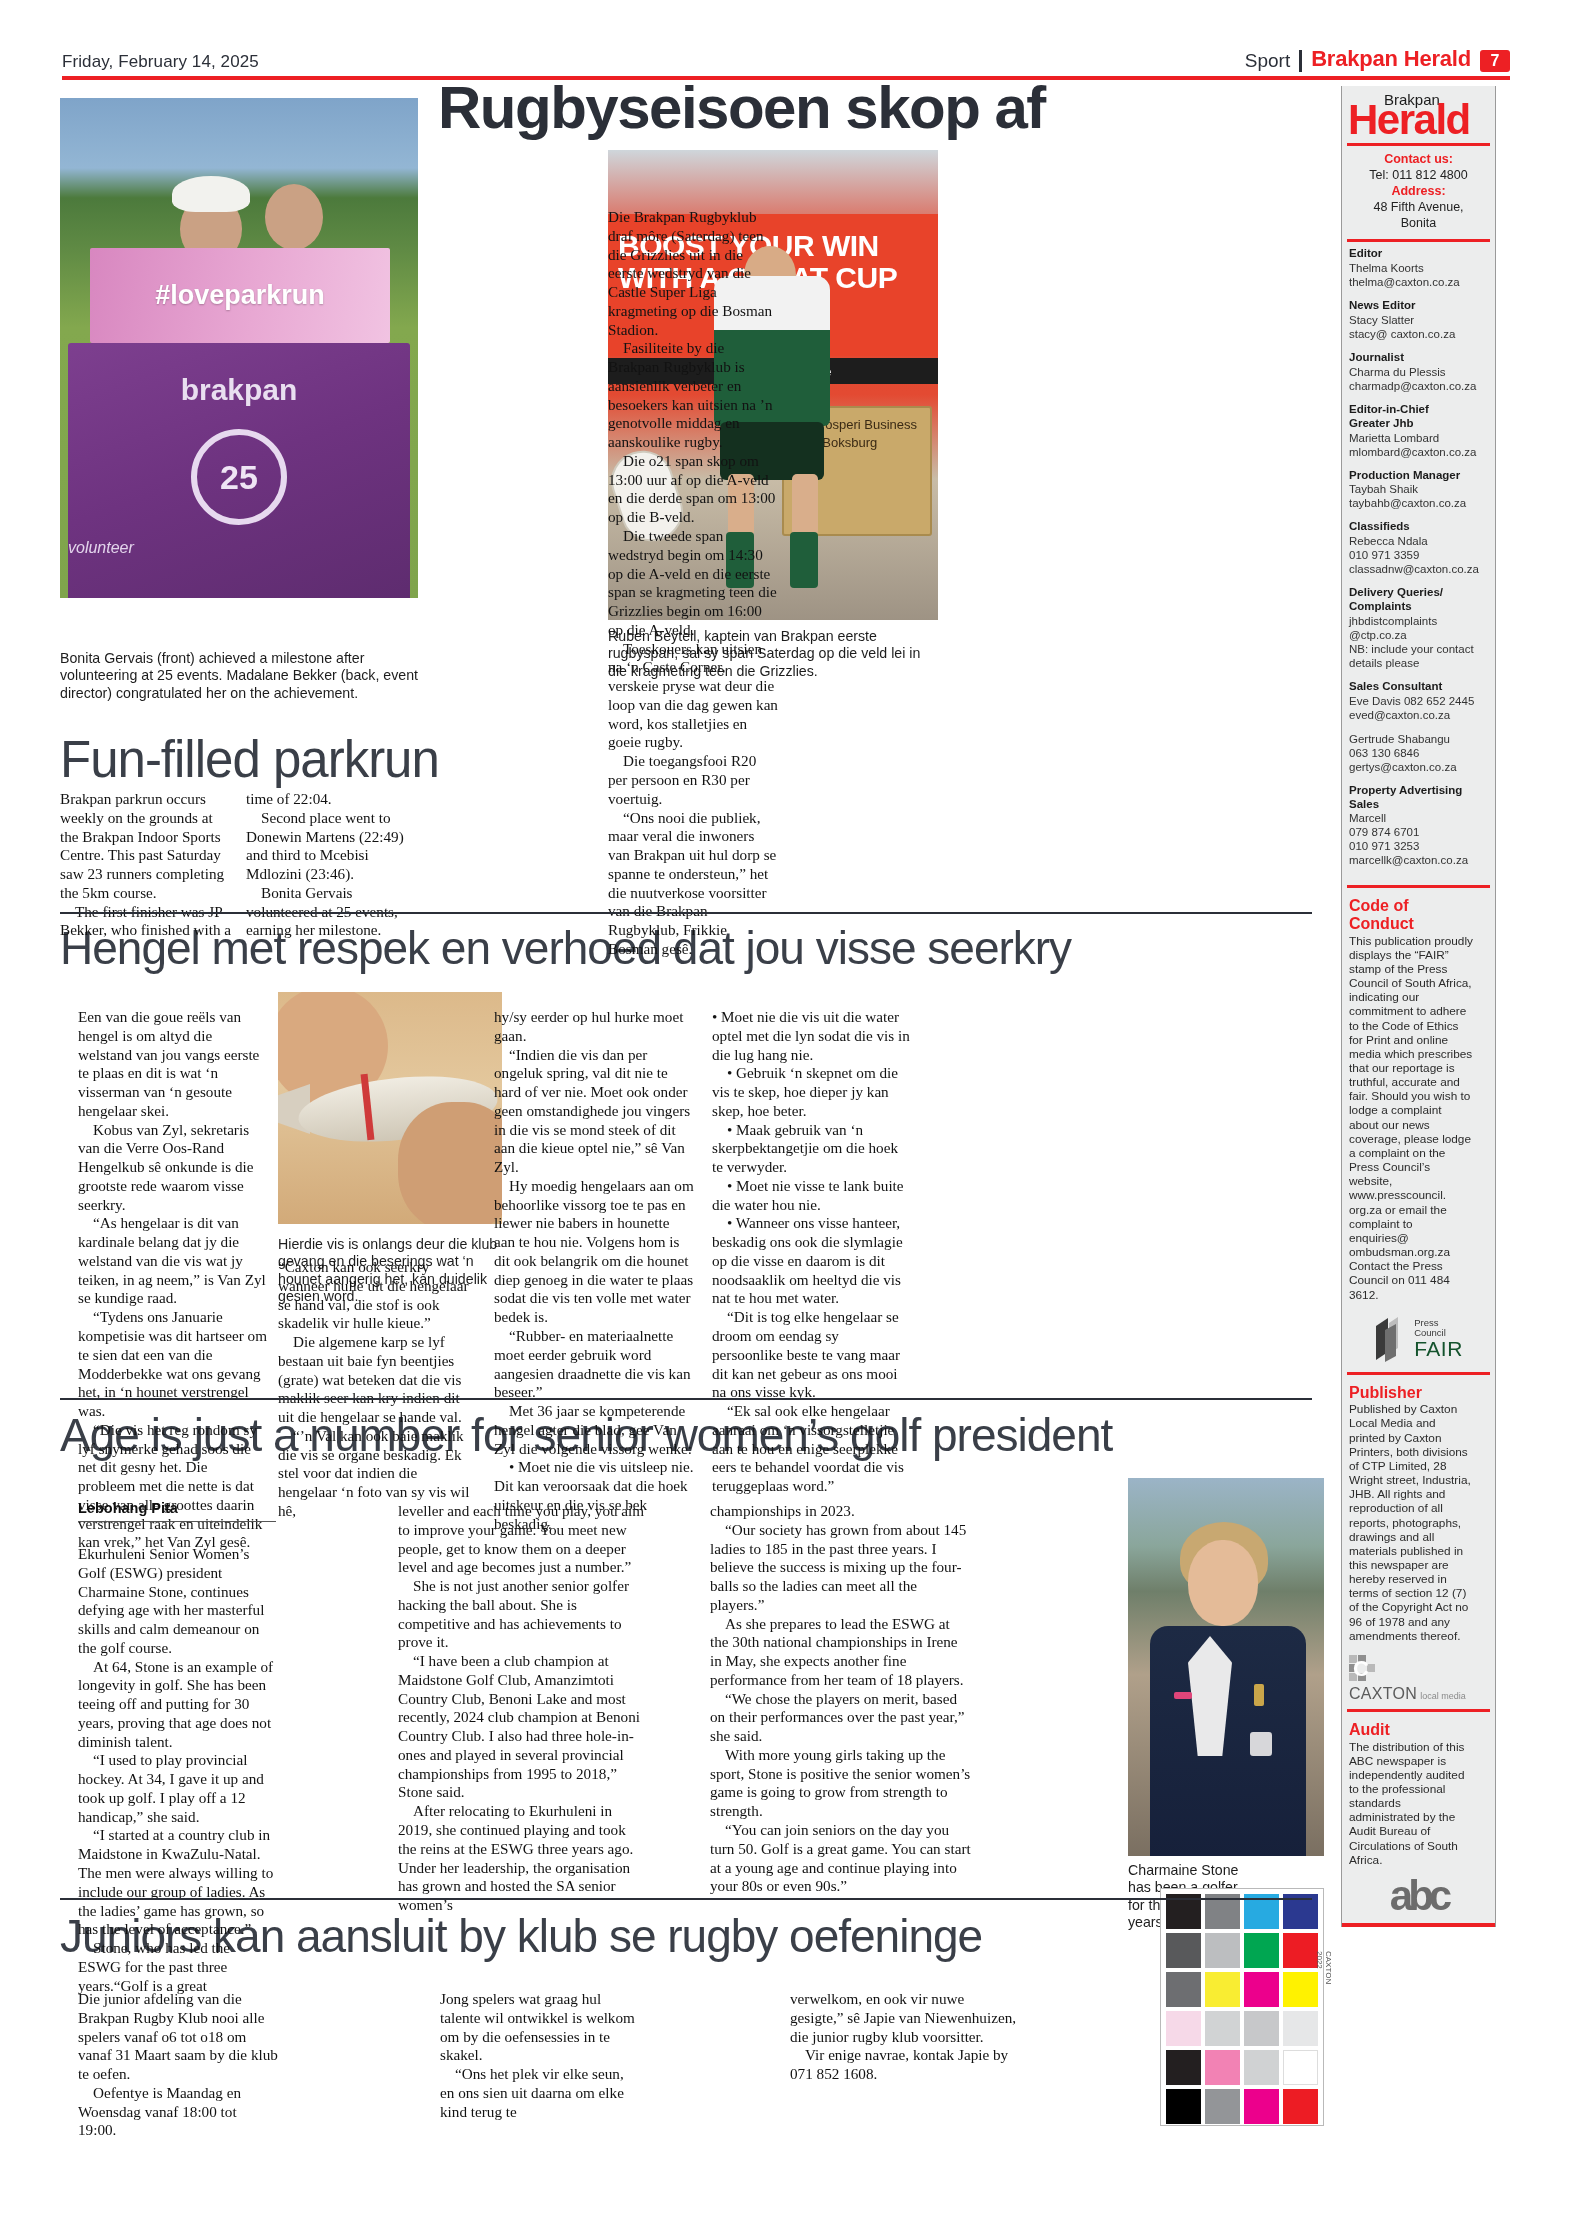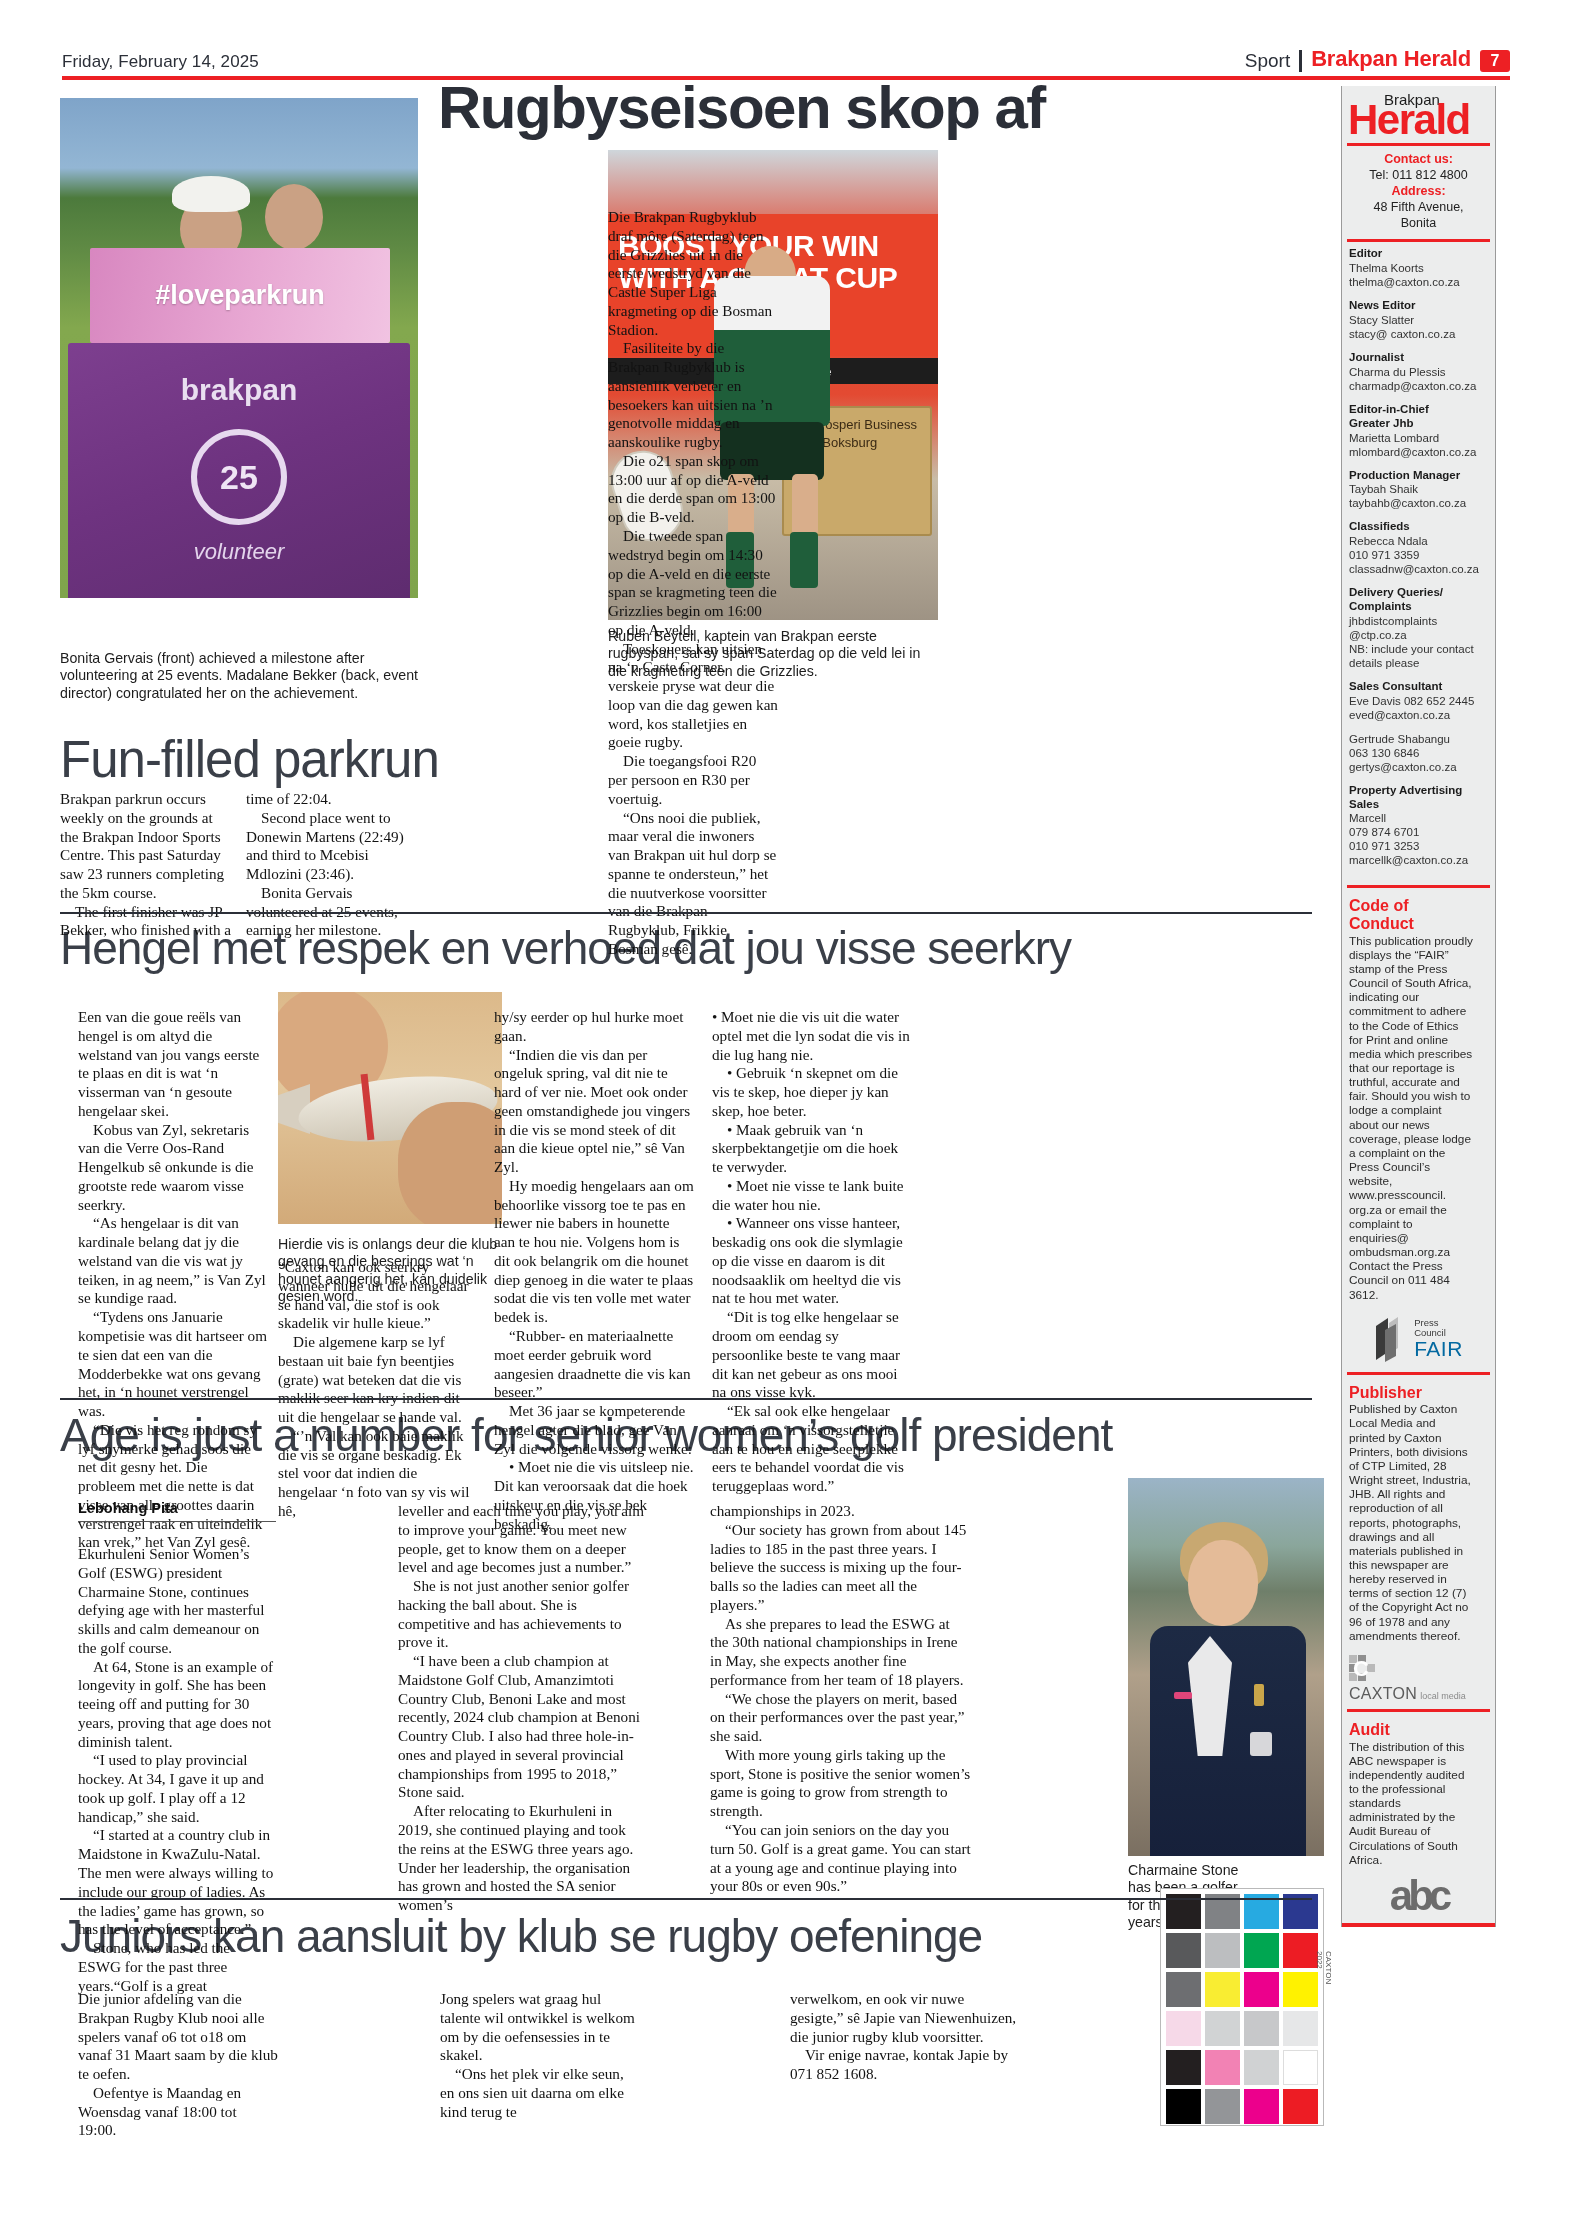--- a/index.html
+++ b/index.html
@@ -82,21 +82,21 @@
   .sb-block .body {
     font-family: "Liberation Sans", sans-serif; font-size: 11.8px; color: #2b2b2b; line-height: 1.2;
   }
   .fair-logo { display:flex; align-items:center; justify-content:center; gap:6px; padding: 8px 0 8px; }
   .fair-mark { position: relative; width: 34px; height: 46px; }
   .fair-txt { line-height: 1; }
   .fair-txt .pc {
     font-family: "Liberation Sans", sans-serif; font-size: 9.5px; color: #3a3a3a; line-height: 1.05;
   }
   .fair-txt .fw {
-    font-family: "Liberation Sans", sans-serif; font-size: 21px; color: #0369a1; letter-spacing: .5px;
+    font-family: "Liberation Sans", sans-serif; font-size: 21px; color: #14532d; letter-spacing: .5px;
   }
   .caxton-logo { padding: 6px 7px 4px; }
   .cx-row { display:flex; align-items:flex-end; gap:3px; }
   .cx-word { font-family: "Liberation Sans", sans-serif; font-size: 16px; color: #5b5b5b; letter-spacing: .3px;}
   .cx-sub { font-family: "Liberation Sans", sans-serif; font-size: 9px; color: #8a8a8a; padding-bottom:2px;}
   .abc-logo { text-align:center; padding: 6px 0 10px; font-family:"Liberation Sans",sans-serif;
               font-size: 42px; color:#6c6c6c; letter-spacing:-5px; font-weight:bold; line-height:.8;}
   .sb-bottom-red { height: 4px; background: #ed2024; margin: 0 0 0 0; }
 
   
@@ -130,22 +130,22 @@
     background: linear-gradient(100deg,#d887c0,#e8a8d3 55%,#f1c3e2); border-radius:2px;
     display:flex;align-items:center;justify-content:center;}
   .pk-sign span { font-family:"Liberation Sans",sans-serif; font-weight:bold; font-size:27px; color:#fff;
     text-shadow: 0 1px 2px rgba(0,0,0,.25);}
   .pk-brand { position:absolute; left:0; right:0; top: 30px; text-align:center;
     font-family:"Liberation Sans",sans-serif; font-weight:bold; font-size:30px; color:#e9dff0;}
   .pk-circle { position:absolute; left:50%; top:86px; transform:translateX(-50%);
     width: 96px; height: 96px; border:6px solid #e7d9ef; border-radius:50%;
     display:flex;align-items:center;justify-content:center;
     font-family:"Liberation Sans",sans-serif; font-weight:bold; font-size:34px; color:#efe5f5;}
-  .pk-vol { position:absolute; left:0; right:0; top: 196px; text-align:center;
-    font-family:"Liberation Sans",sans-serif; font-style:italic; font-size:22px; color:#e3d4ec;}
+  .pk-vol { position:absolute; left:0; right:0; top: 196px; text-align:left;
+    font-family:"Liberation Sans",sans-serif; font-style:italic; font-size:16px; color:#e3d4ec;}
   .pk-head { position:absolute; border-radius:50%; background:#caa184; }
   .pk-hat  { position:absolute; border-radius:50% 50% 30% 30%; background:#f2f2ee; }
   #cap-parkrun { left: 60px; top: 650px; width: 360px; }
 
   
   #ph-rugby { left: 608px; top: 150px; width: 330px; height: 470px;
     background: linear-gradient(#cfd6db 0%, #e0452e 22%, #e34a32 52%, #c8bca7 70%, #9e9384 100%); }
   .rg-banner { position:absolute; left:0; right:0; top:64px; height:142px; background:#e8432a; }
   .rg-b-text { position:absolute; left:10px; top:80px; right:6px;
     font-family:"Liberation Sans",sans-serif; font-weight:bold; font-size:30px; color:#fff;

